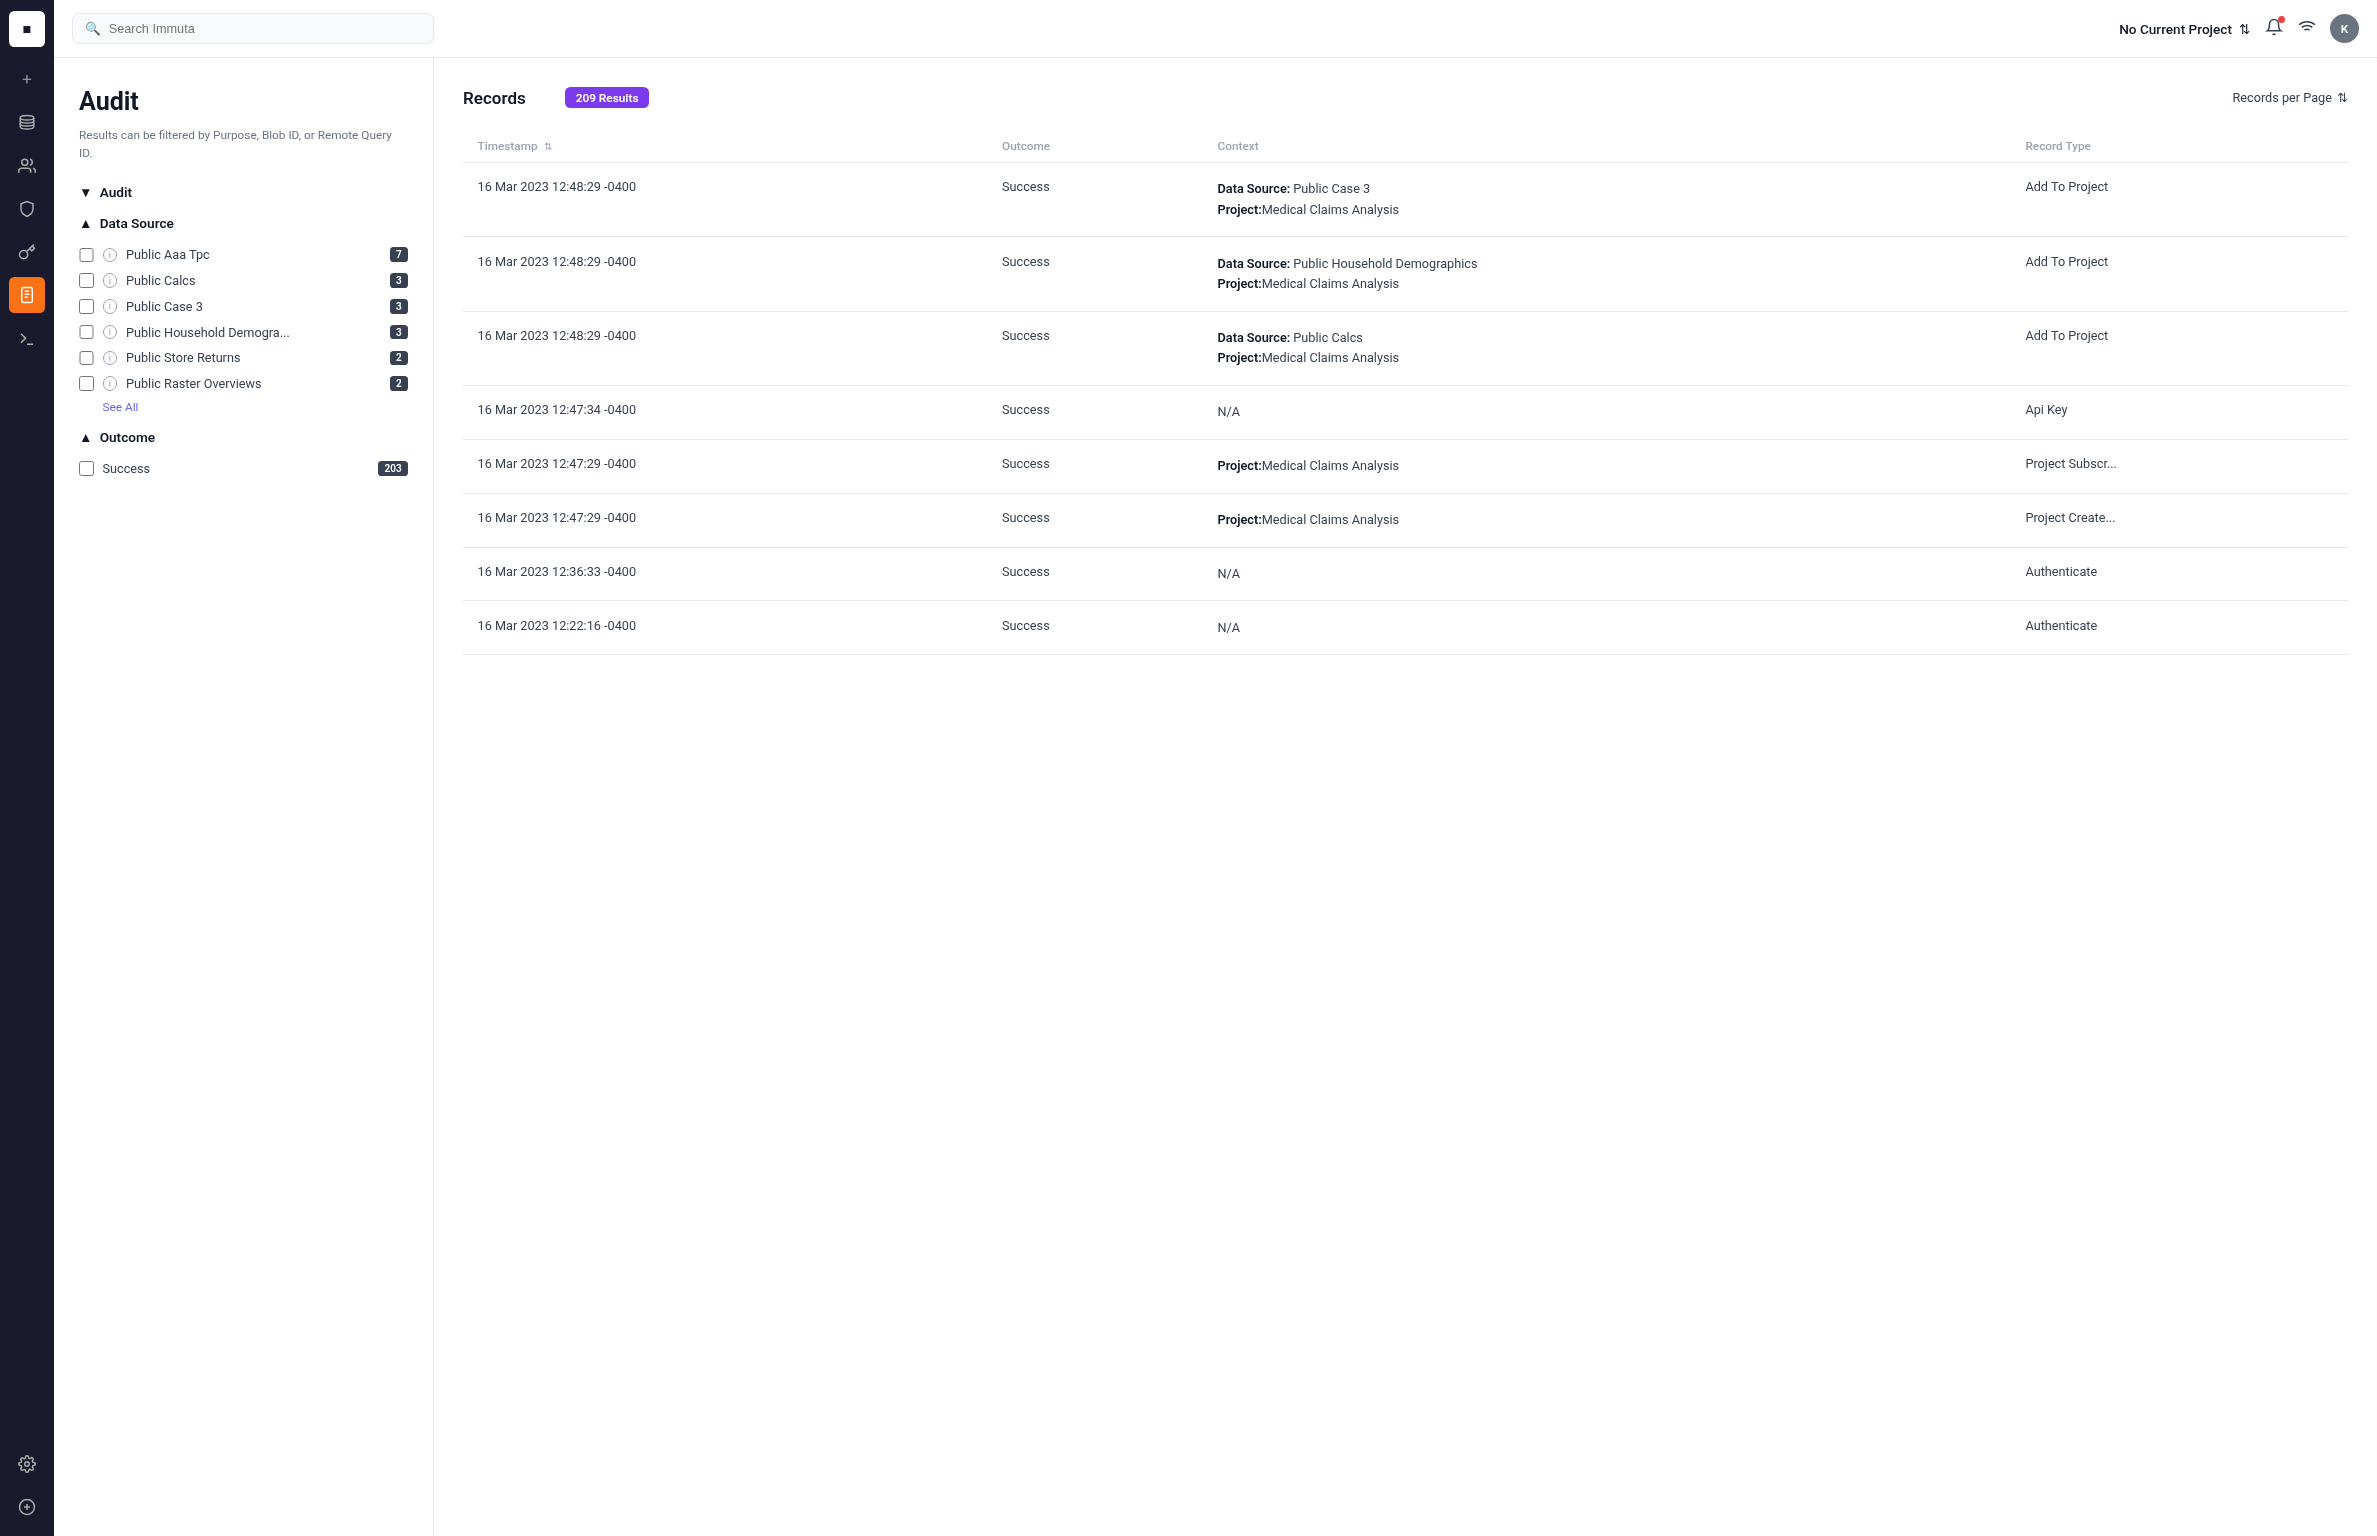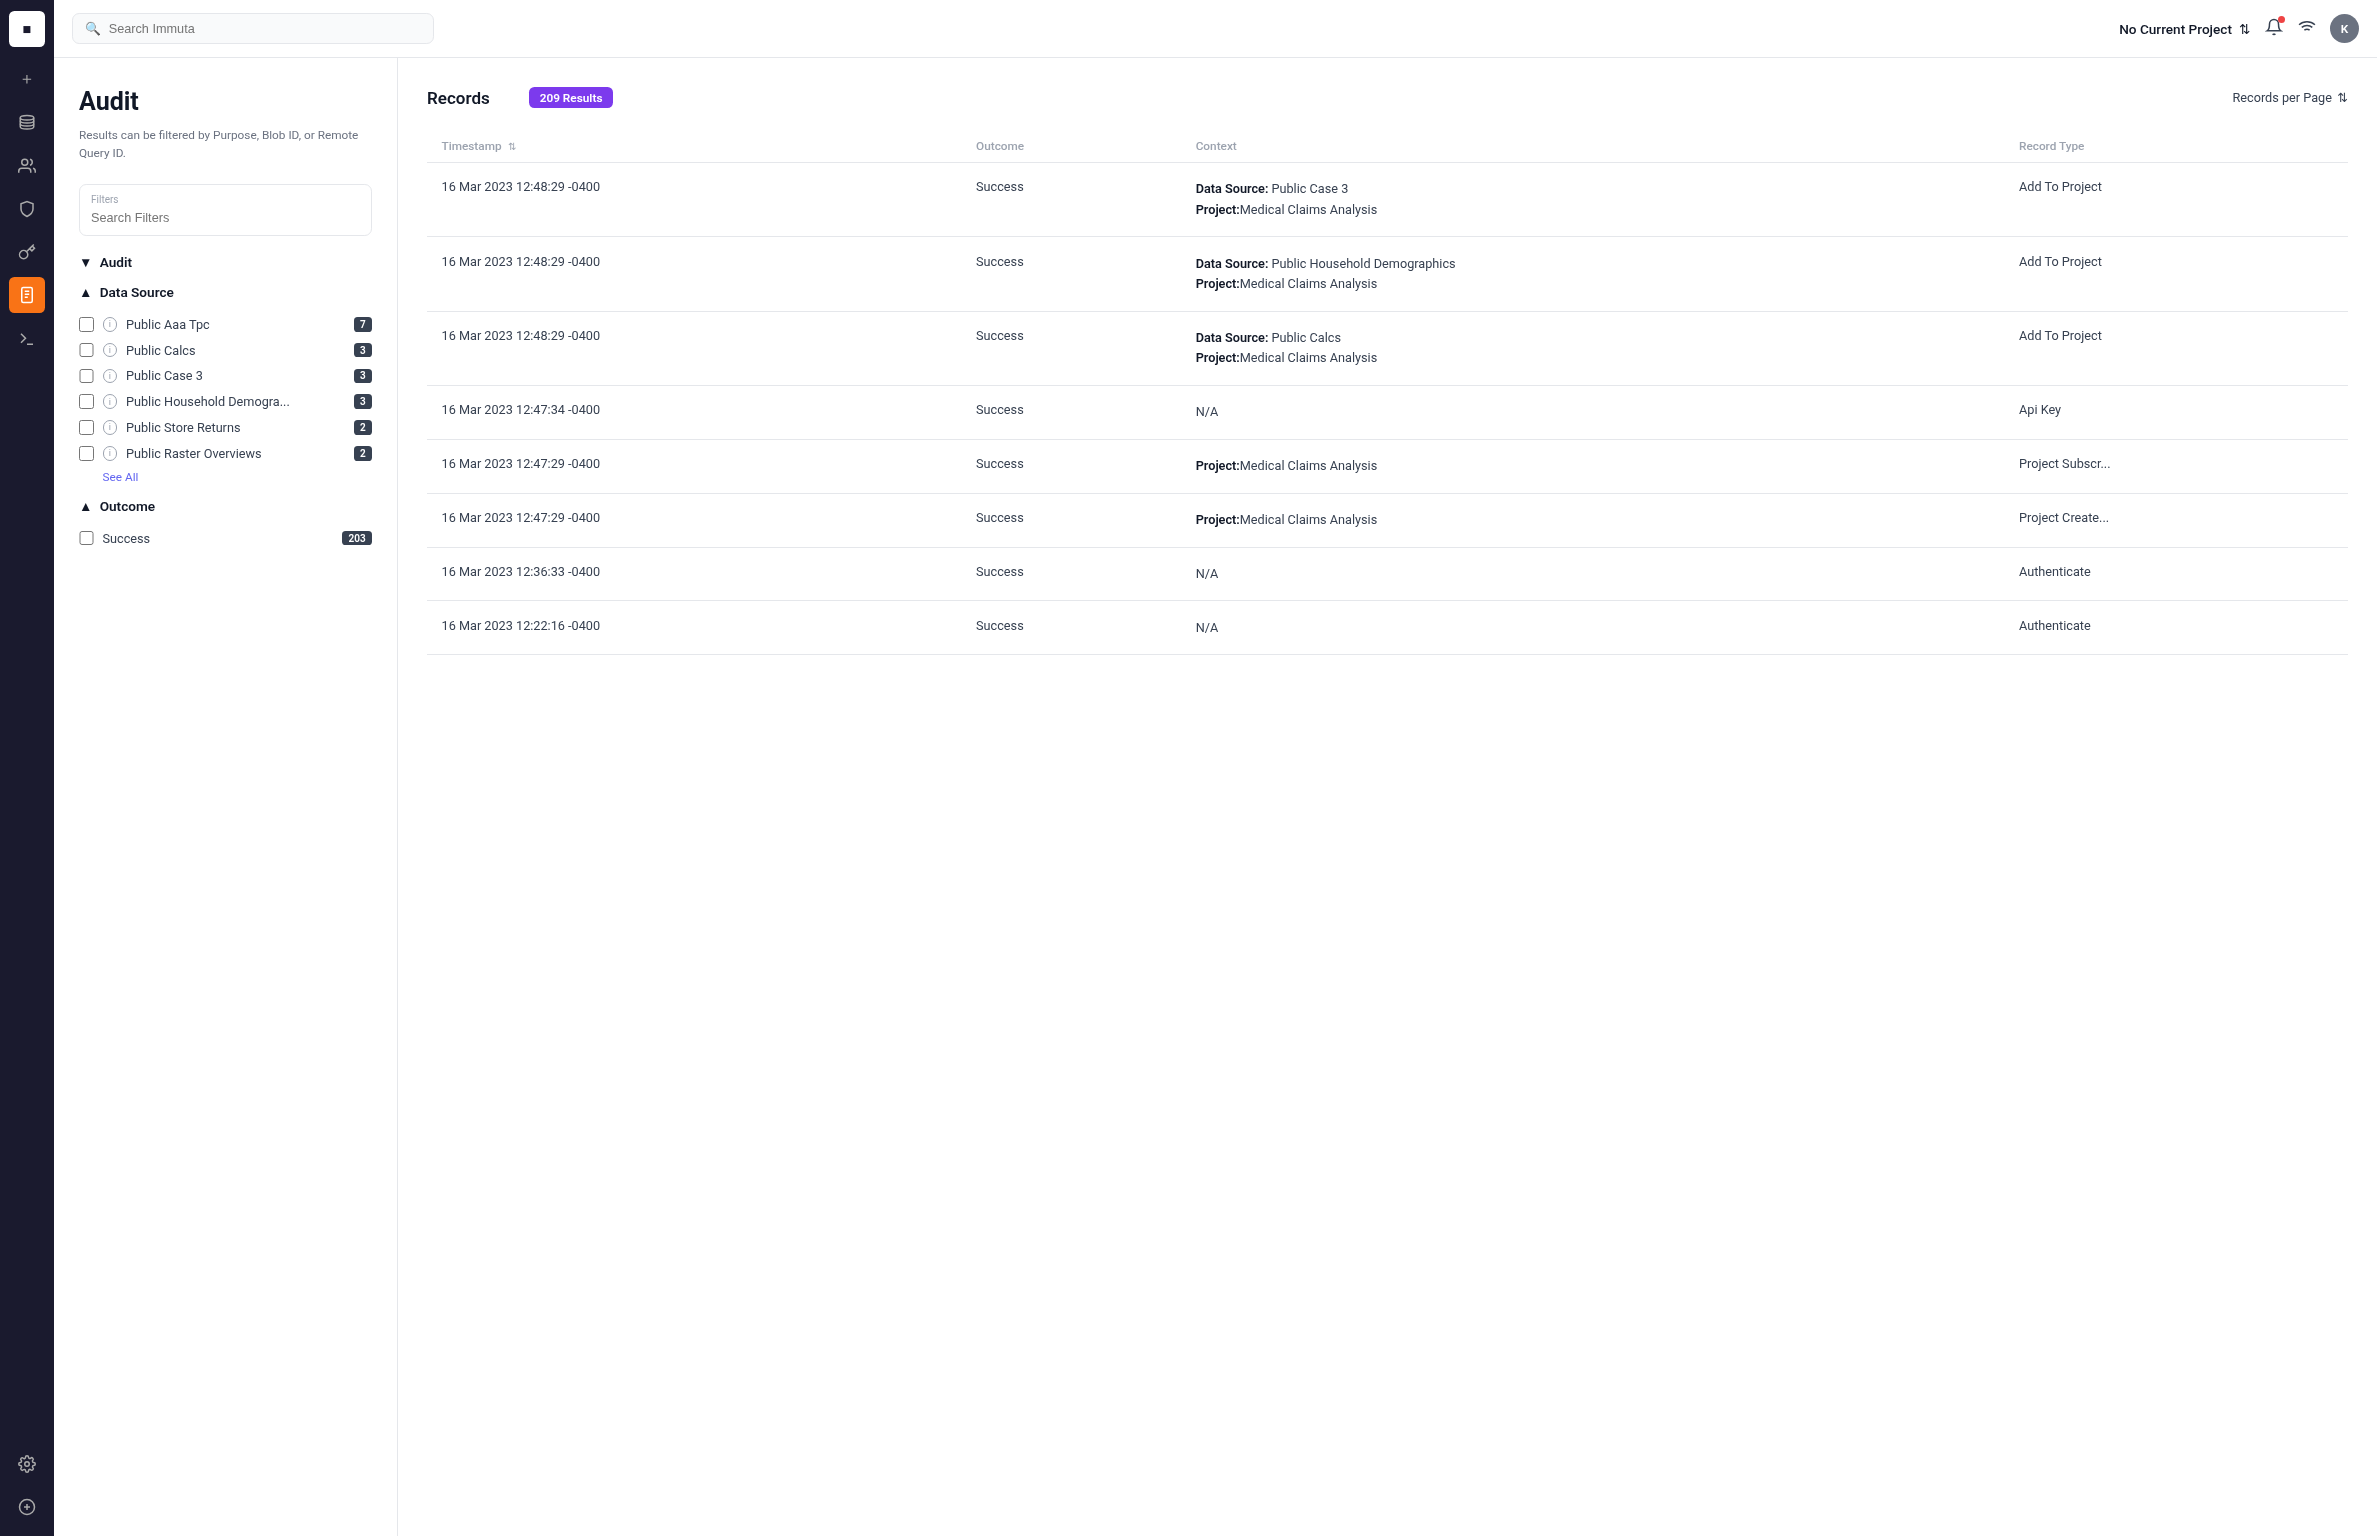--- a/index.html
+++ b/index.html
@@ -109,21 +109,21 @@
 
     
     .content-area {
       flex: 1;
       display: flex;
       overflow: hidden;
     }
 
     
     .sidebar-panel {
-      width: 344px;
+      width: 380px;
       background: #fff;
       border-right: 0.9px solid #e5e7eb;
       overflow-y: auto;
       padding: 29px 25px;
     }
     .sidebar-panel h1 {
       font-size: 25px;
       font-weight: 700;
       color: #111827;
       margin-bottom: 11px;
@@ -366,24 +366,20 @@
       <div class="avatar">K</div>
     </div>
   </header>
 
   <div class="content-area">
 
     <aside class="sidebar-panel">
       <h1>Audit</h1>
       <p class="description">Results can be filtered by Purpose, Blob ID, or Remote Query ID.</p>
 
-      <div class="filter-search">
-        <div class="filter-label">Filters</div>
-        <input type="text" placeholder="Search Filters" style="">
-      </div>
 
       <div class="filter-section">
         <div class="filter-header">
           <span class="chevron">▼</span>
           <span>Audit</span>
         </div>
       </div>
 
       <div class="filter-section">
         <div class="filter-header">

